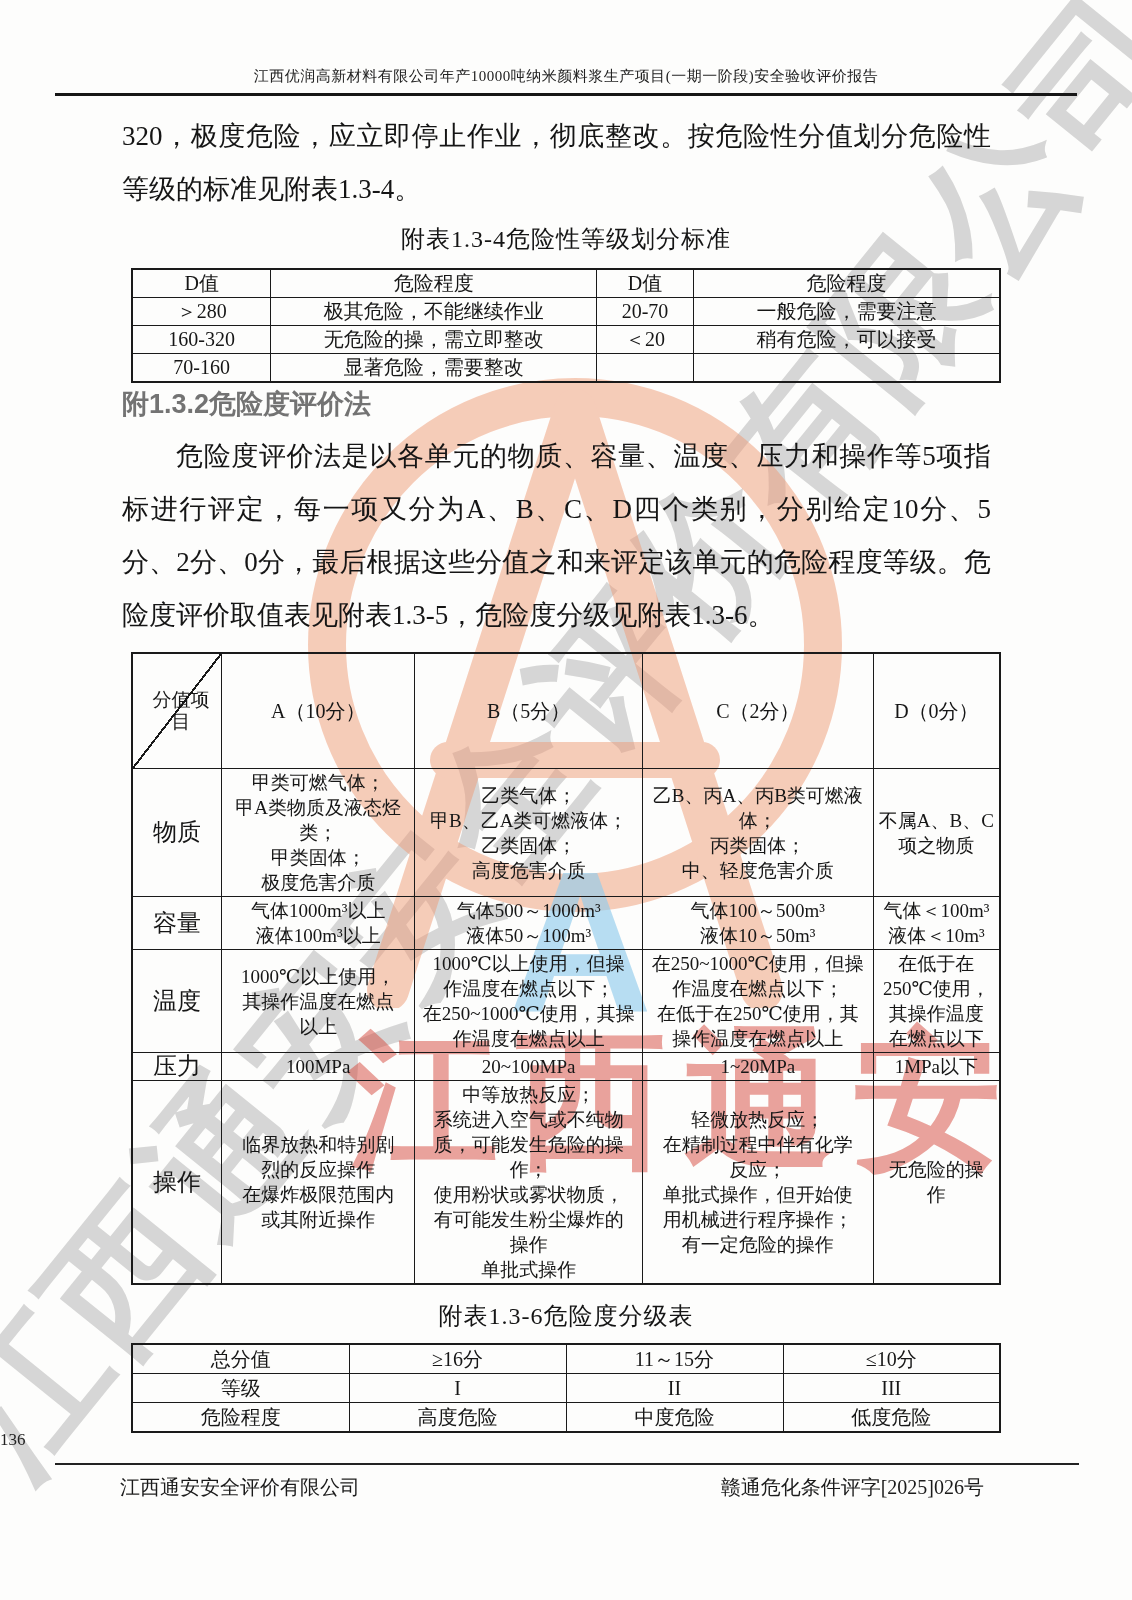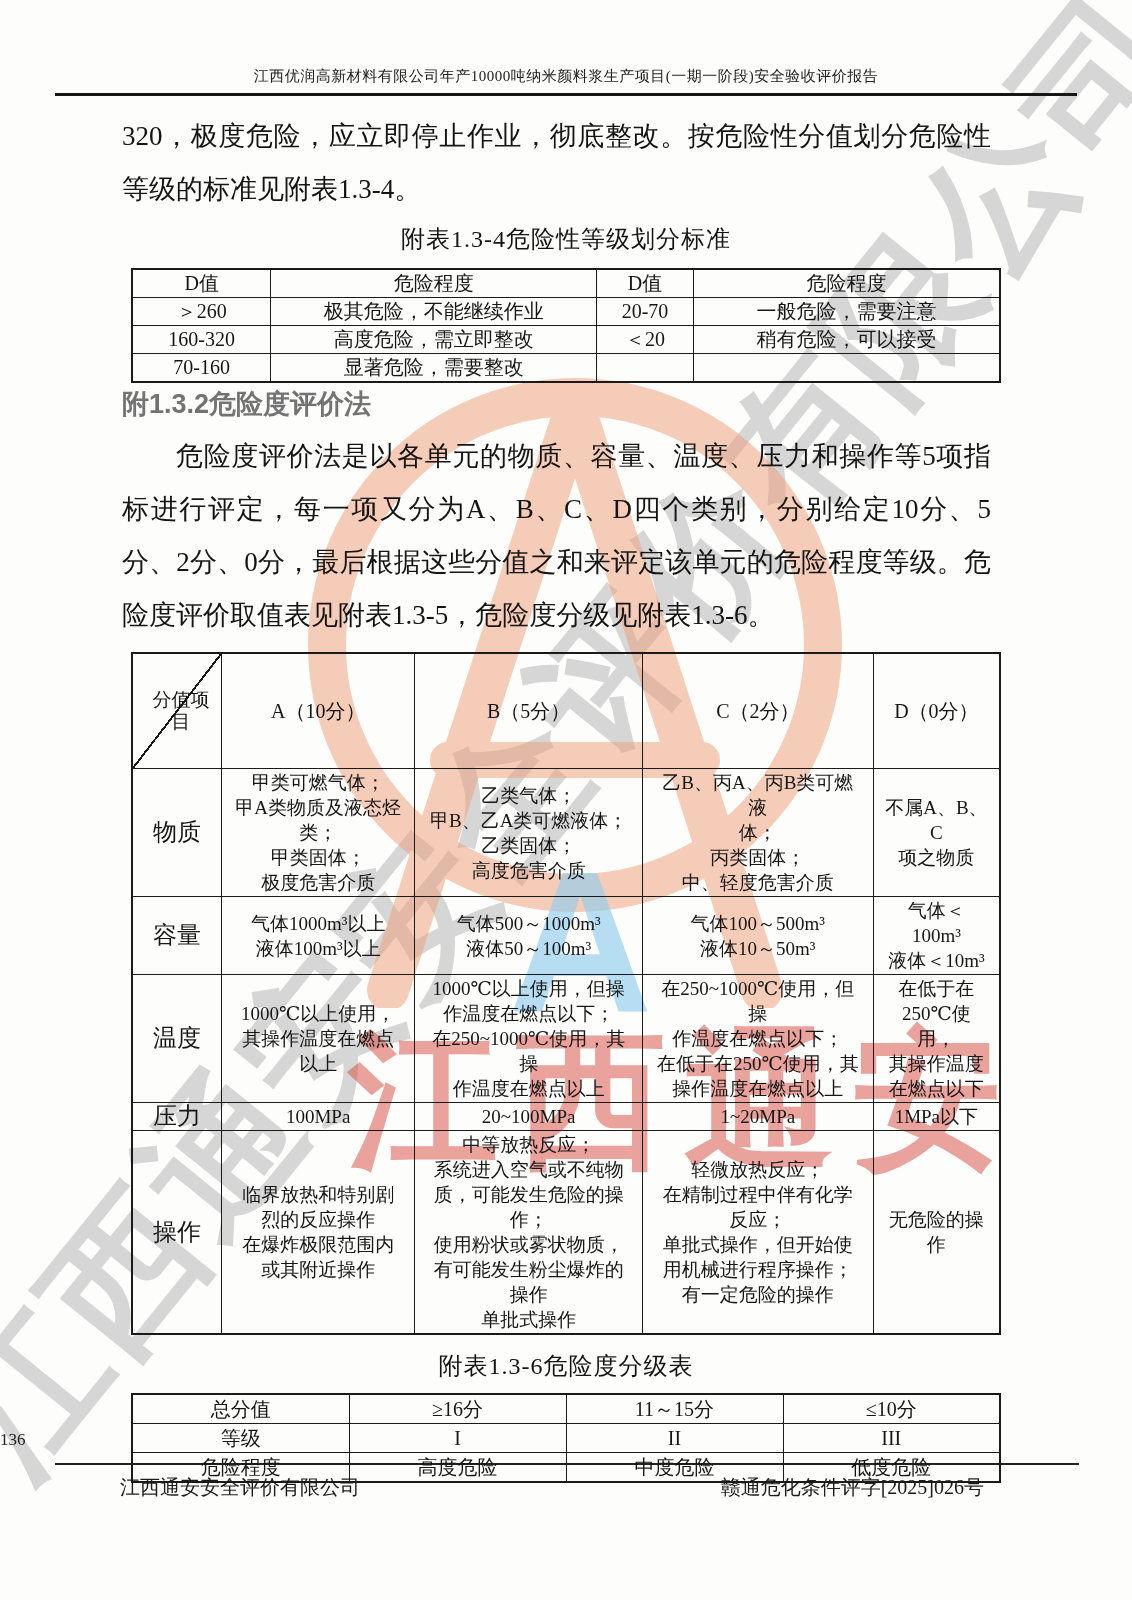--- a/index.html
+++ b/index.html
@@ -47,21 +47,21 @@
 
   .table-title { margin-top:6px; text-align:center; font-size:24px;
                  line-height:34px; letter-spacing:1px; color:#151515; }
   .section-heading { margin:4px 122px 0 122px; font-size:27px; line-height:35px;
                      font-weight:bold; color:#737373;
                      font-family:"Liberation Sans","DejaVu Sans",sans-serif; }
 
   table { border-collapse:collapse; table-layout:fixed; width:870px;
           margin:12px auto 0 auto; border:2px solid #1a1a1a; background:transparent; }
   td,th { border:1px solid #1a1a1a; text-align:center; vertical-align:middle;
-          padding:1px 11px; white-space:pre-line; font-weight:normal; color:#161616; }
+          padding:1px 2px; white-space:pre-line; font-weight:normal; color:#161616; }
 
   .t134 { margin-top:12px; }
   .t134 th, .t134 td { height:27px; font-size:20px; line-height:25px; }
 
   .t135 { margin-top:10px; }
   .t135 th { height:46px; font-size:20px; }
   .t135 td { font-size:19px; line-height:25px; }
   .t135 td.row-label { font-size:24px; }
   .t135 th.corner {
     position:relative; padding:12px;
@@ -119,28 +119,28 @@
       <thead>
         <tr>
           <th>D值</th>
           <th>危险程度</th>
           <th>D值</th>
           <th>危险程度</th>
         </tr>
       </thead>
       <tbody>
           <tr>
-            <td>＞260</td>
+            <td>＞280</td>
             <td>极其危险，不能继续作业</td>
             <td>20-70</td>
             <td>一般危险，需要注意</td>
           </tr>
           <tr>
             <td>160-320</td>
-            <td>高度危险，需立即整改</td>
+            <td>无危险的操，需立即整改</td>
             <td>＜20</td>
             <td>稍有危险，可以接受</td>
           </tr>
           <tr>
             <td>70-160</td>
             <td>显著危险，需要整改</td>
             <td></td>
             <td></td>
           </tr>
         </tbody>

